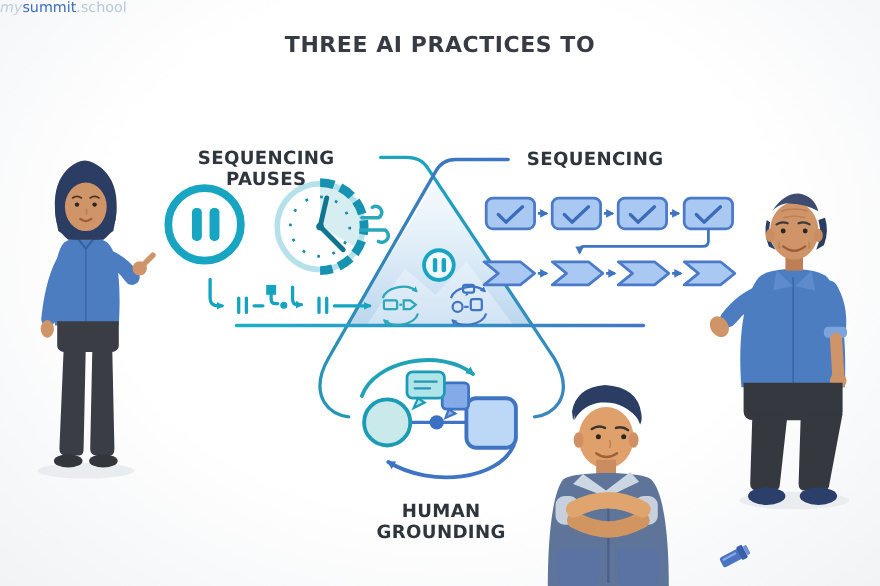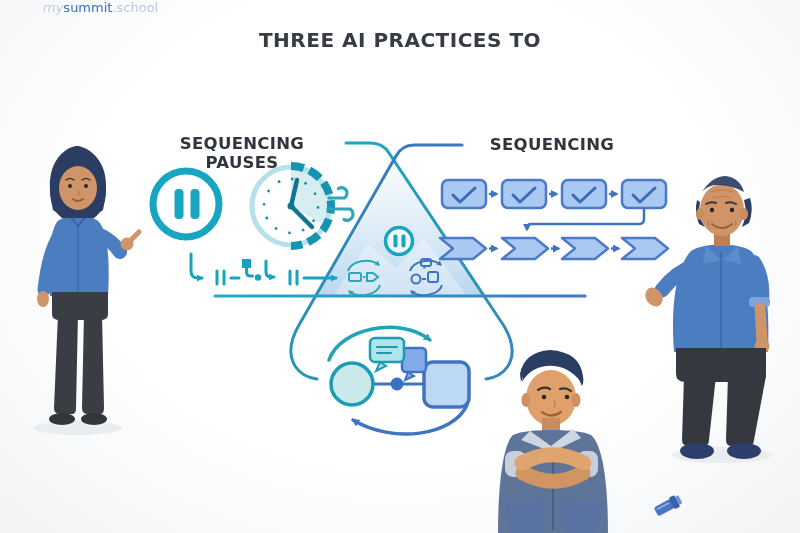--- a/index.html
+++ b/index.html
@@ -6,24 +6,24 @@
   .canvas{
     position:relative;width:800px;height:533px;overflow:hidden;
     background:radial-gradient(ellipse at 50% 42%, #ffffff 55%, #f1f3f5 100%);
     font-family:"DejaVu Sans","Liberation Sans",sans-serif;
   }
   .art{position:absolute;inset:0;z-index:1;}
   .txt{position:absolute;z-index:2;color:#343942;font-weight:700;}
   .title{top:25px;left:0;width:800px;text-align:center;font-size:20px;line-height:31px;letter-spacing:.5px;color:#373c44;}
   .lbl{font-size:16.5px;letter-spacing:.3px;text-align:center;color:#2f353d;}
   .lbl-ip{top:134px;left:142px;width:200px;}
-  .lbl-seq{top:135px;left:488px;width:128px;}
+  .lbl-seq{top:135px;left:477px;width:128px;}
   .lbl-hg{top:455px;left:330px;width:142px;line-height:19px;}
   .wm{top:501px;left:676px;z-index:2;font-size:13px;font-weight:400;display:flex;align-items:baseline;}
-  .wm .pre{color:#c3cdd8;font-style:italic;padding-left:43px;}
+  .wm .pre{color:#c3cdd8;font-style:italic;}
   .wm .brand{color:#3e6cc0;font-weight:400;}
   .wm .post{color:#b9c9d9;text-align:right;}
 </style>
 </head>
 <body>
 
 <div class="canvas">
 
 <svg class="art" width="800" height="533" viewBox="0 0 800 533">
   <defs>
@@ -277,20 +277,24 @@
     <path d="M3,-2 h12" stroke="#89a9e2" stroke-width="2" stroke-linecap="round"></path>
   </g>
 </svg>
 
 <div class="txt title">
   <div>THREE AI PRACTICES TO</div>
 </div>
 
 <div class="txt lbl lbl-ip">SEQUENCING PAUSES</div>
 <div class="txt lbl lbl-seq">SEQUENCING</div>
+<div class="txt lbl lbl-hg">
+  <div>HUMAN</div>
+  <div>GROUNDING</div>
+</div>
 
 <div class="wm">
   <span class="pre">my</span>
       <span class="brand">summit</span>
       <span class="post">.school</span>
 </div>
 
 </div>
 
 </body></html>

